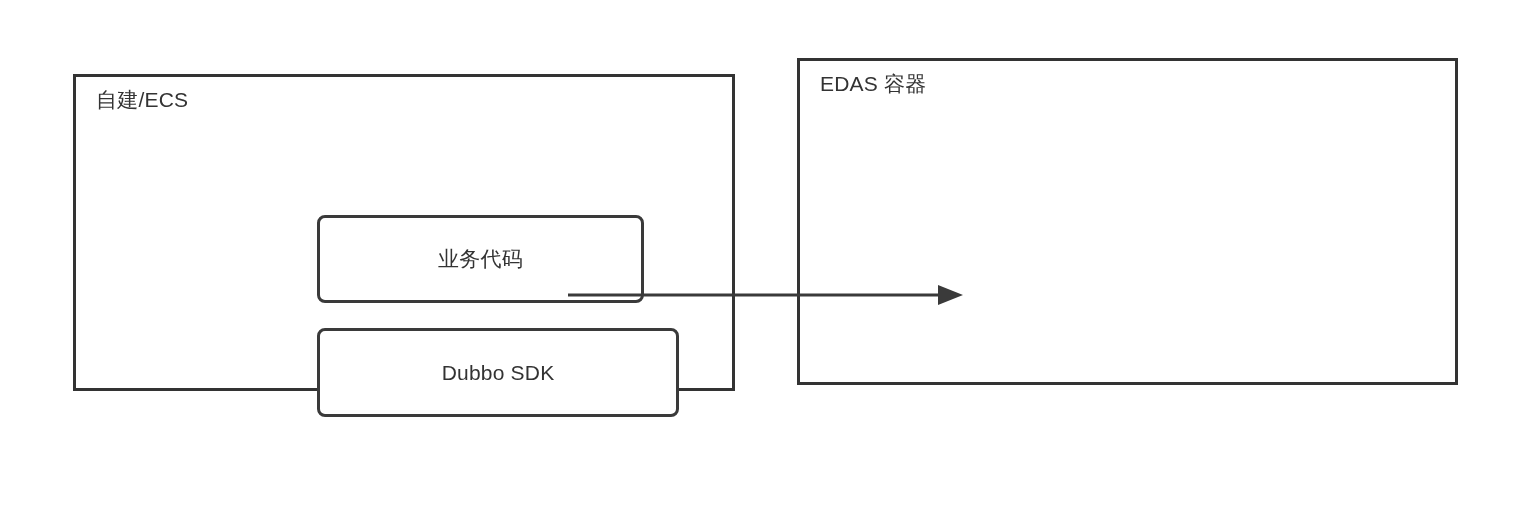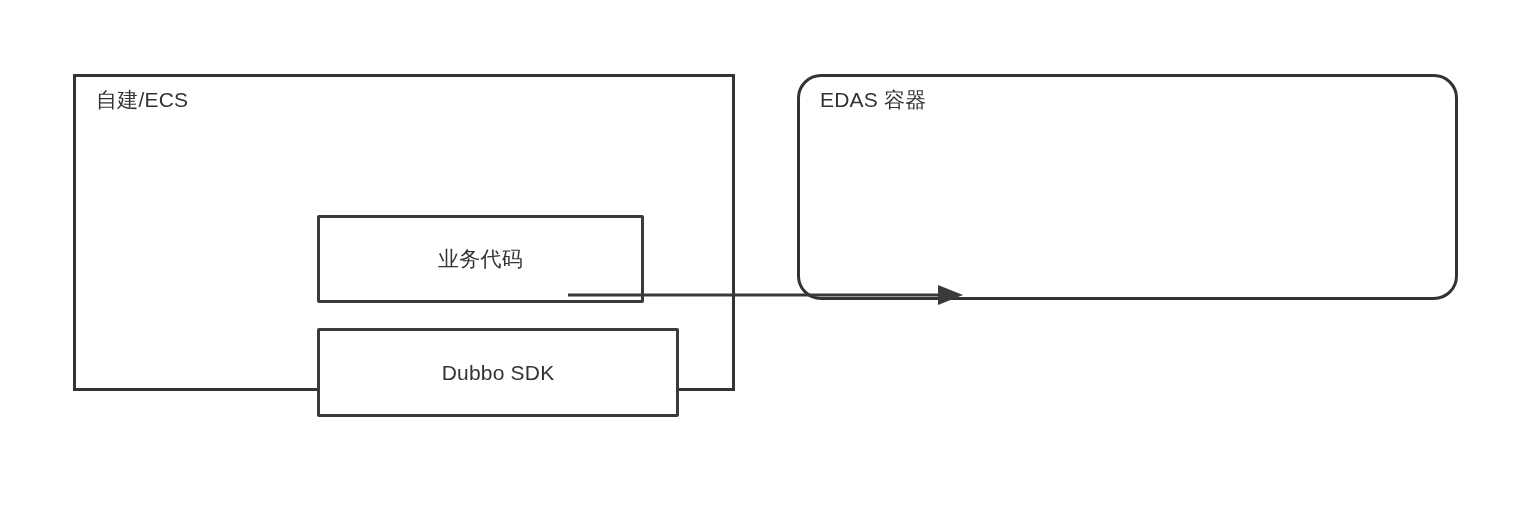--- a/index.html
+++ b/index.html
@@ -30,42 +30,41 @@
     background: #ffffff;
   }
   #container-left {
     left: 73px;
     top: 74px;
     width: 662px;
     height: 317px;
   }
   #container-right {
     left: 797px;
-    top: 74px;
+    top: 58px;
     width: 661px;
-    height: 226px;
-    border-radius: 24px;
+    height: 327px;
   }
   .container-label {
     position: absolute;
     left: 20px;
     top: 10px;
     font-size: 21px;
     line-height: 26px;
     color: #333333;
     white-space: nowrap;
     letter-spacing: 0.2px;
   }
 
   
   .node-box {
     position: absolute;
     box-sizing: border-box;
     border: 3px solid #3a3a3a;
-    border-radius: 2px;
+    border-radius: 8px;
     background: #ffffff;
     display: flex;
     align-items: center;
     justify-content: center;
   }
   .node-label {
     font-size: 21px;
     line-height: 26px;
     color: #333333;
     white-space: nowrap;

